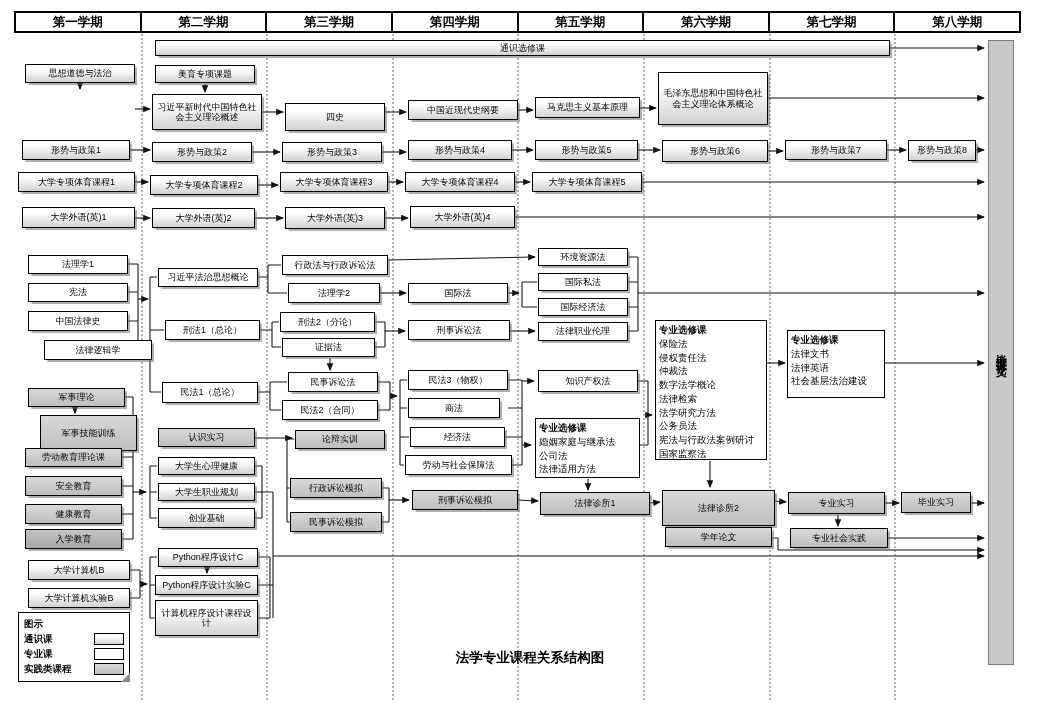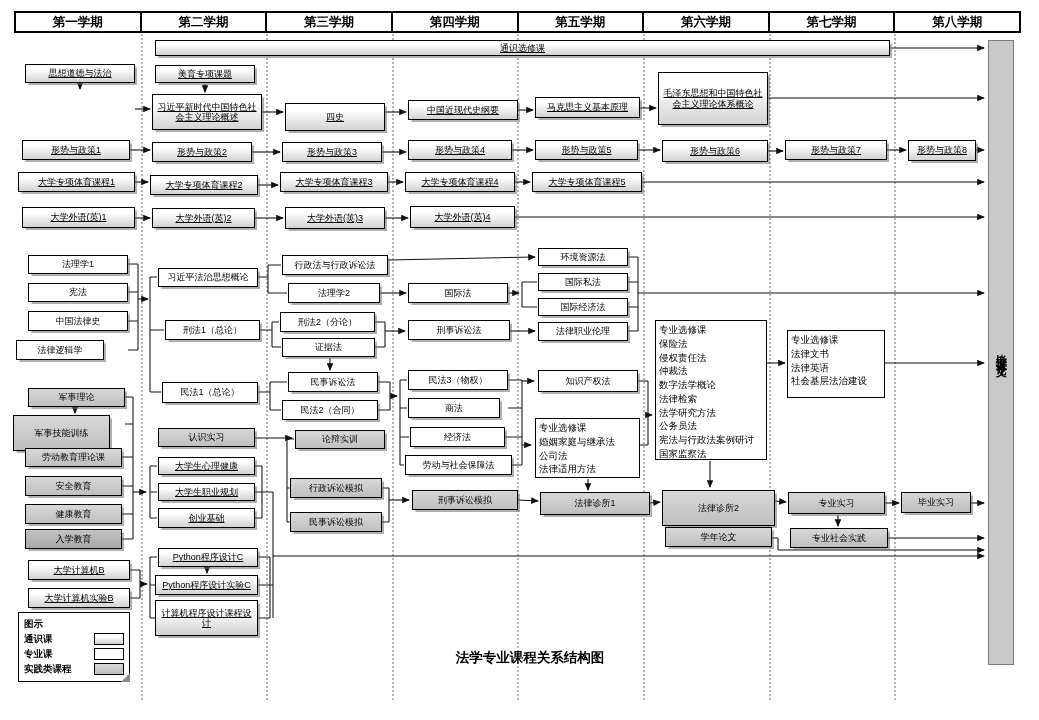--- a/index.html
+++ b/index.html
@@ -8,26 +8,26 @@
   svg.wires{position:absolute;left:0;top:0;z-index:1;}
   .sem-row{position:absolute;left:14px;top:11px;width:1007px;height:22px;display:flex;
            border:2px solid #000;box-sizing:border-box;z-index:3;background:#fff;}
   .sem-cell{flex:1;display:flex;align-items:center;justify-content:center;
             font-size:12.5px;font-weight:bold;border-left:2px solid #000;box-sizing:border-box;}
   .sem-cell:first-child{border-left:none;}
   .node{position:absolute;box-sizing:border-box;border:1px solid #000;background:#fff;
         display:flex;align-items:center;justify-content:center;text-align:center;
         font-size:9px;line-height:1.12;padding:1px 2px;z-index:2;
         box-shadow:1.5px 1.5px 1px rgba(110,110,110,.55);}
-  .gen{background:linear-gradient(to bottom,#ffffff 25%,#d2d2d2 100%);text-decoration:underline;}
+  .gen{background:linear-gradient(to bottom,#ffffff 25%,#d2d2d2 100%);}
   .prac{background:linear-gradient(to bottom,#d8d8d8,#bfbfbf);}
   .dark{background:linear-gradient(to bottom,#c3c3c3,#a8a8a8);}
   .elect{flex-direction:column;align-items:flex-start;justify-content:flex-start;
          text-align:left;font-size:9.5px;line-height:1.45;padding:2px 3px;box-shadow:none;}
-  .elect .tt{font-weight:normal;text-align:center;}
+  .elect .tt{font-weight:bold;text-align:center;}
   .elect .it{white-space:pre-line;}
   .gradbar{position:absolute;left:988px;top:40px;width:26px;height:625px;z-index:2;
            background:#c9c9c9;border:1px solid #7a7a7a;display:flex;align-items:center;
            justify-content:center;writing-mode:vertical-rl;font-size:11px;font-weight:bold;
            letter-spacing:2px;box-sizing:border-box;}
   .dg-title{position:absolute;left:370px;top:649px;width:320px;text-align:center;
             font-size:13.5px;font-weight:bold;z-index:3;}
   .legend{position:absolute;left:18px;top:612px;width:112px;height:70px;border:1px solid #000;
           background:#fff;box-sizing:border-box;z-index:3;padding:3px 5px;font-size:9.5px;}
   .lg-title{font-weight:bold;line-height:15px;}
@@ -149,23 +149,23 @@
 
   <div class="node gen" style="left:155px;top:40px;width:735px;height:16px">通识选修课</div>
 
   <div class="node gen" style="left:25px;top:64px;width:110px;height:19px">思想道德与法治</div>
   <div class="node gen" style="left:22px;top:140px;width:108px;height:20px">形势与政策1</div>
   <div class="node gen" style="left:18px;top:172px;width:117px;height:20px">大学专项体育课程1</div>
   <div class="node gen" style="left:22px;top:207px;width:113px;height:21px">大学外语(英)1</div>
   <div class="node" style="left:28px;top:255px;width:100px;height:19px">法理学1</div>
   <div class="node" style="left:28px;top:283px;width:100px;height:19px">宪法</div>
   <div class="node" style="left:28px;top:311px;width:100px;height:20px">中国法律史</div>
-  <div class="node" style="left:16px;top:340px;width:88px;height:20px">法律逻辑学</div>
+  <div class="node" style="left:44px;top:340px;width:108px;height:20px">法律逻辑学</div>
   <div class="node prac" style="left:28px;top:388px;width:97px;height:19px">军事理论</div>
-  <div class="node prac" style="left:13px;top:415px;width:97px;height:36px">军事技能训练</div>
+  <div class="node prac" style="left:40px;top:415px;width:97px;height:36px">军事技能训练</div>
   <div class="node prac" style="left:25px;top:448px;width:97px;height:19px">劳动教育理论课</div>
   <div class="node prac" style="left:25px;top:476px;width:97px;height:20px">安全教育</div>
   <div class="node prac" style="left:25px;top:504px;width:97px;height:20px">健康教育</div>
   <div class="node dark" style="left:25px;top:529px;width:97px;height:20px">入学教育</div>
   <div class="node gen" style="left:28px;top:560px;width:102px;height:20px">大学计算机B</div>
   <div class="node gen" style="left:28px;top:588px;width:102px;height:20px">大学计算机实验B</div>
 
   <div class="node gen" style="left:155px;top:65px;width:100px;height:18px">美育专项课题</div>
   <div class="node gen" style="left:152px;top:94px;width:110px;height:36px">习近平新时代中国特色社会主义理论概述</div>
   <div class="node gen" style="left:152px;top:142px;width:100px;height:20px">形势与政策2</div>

